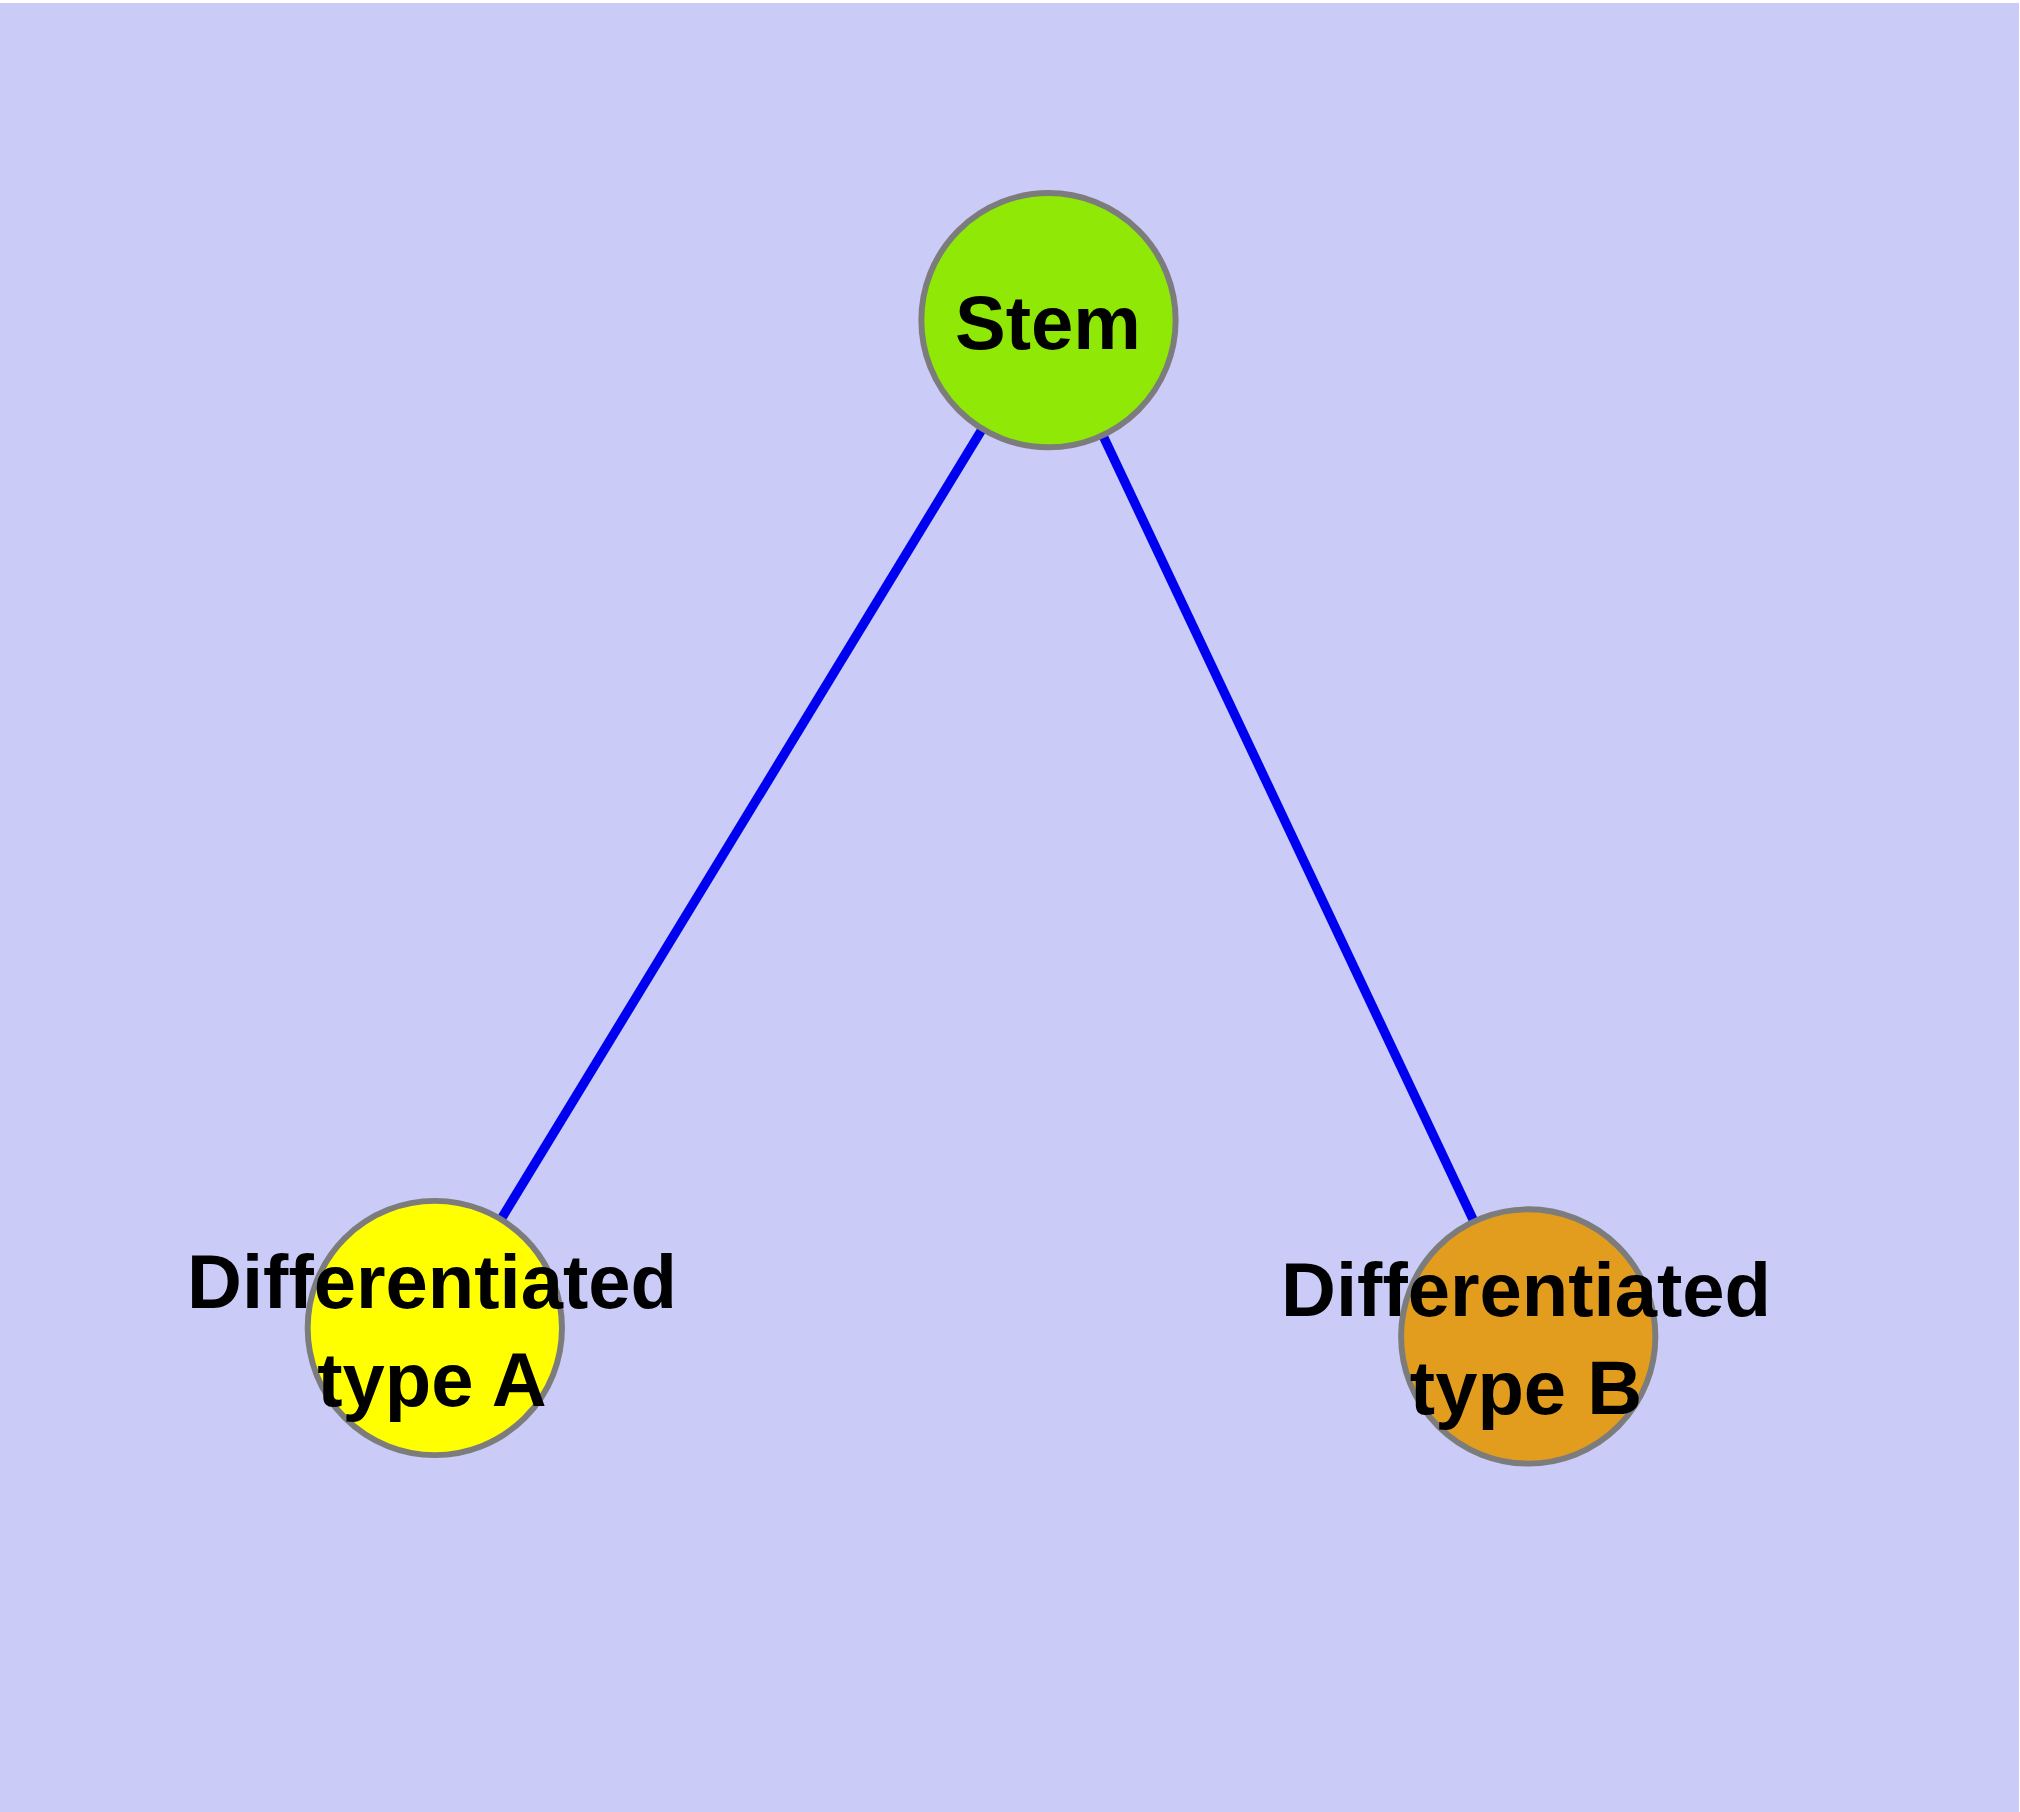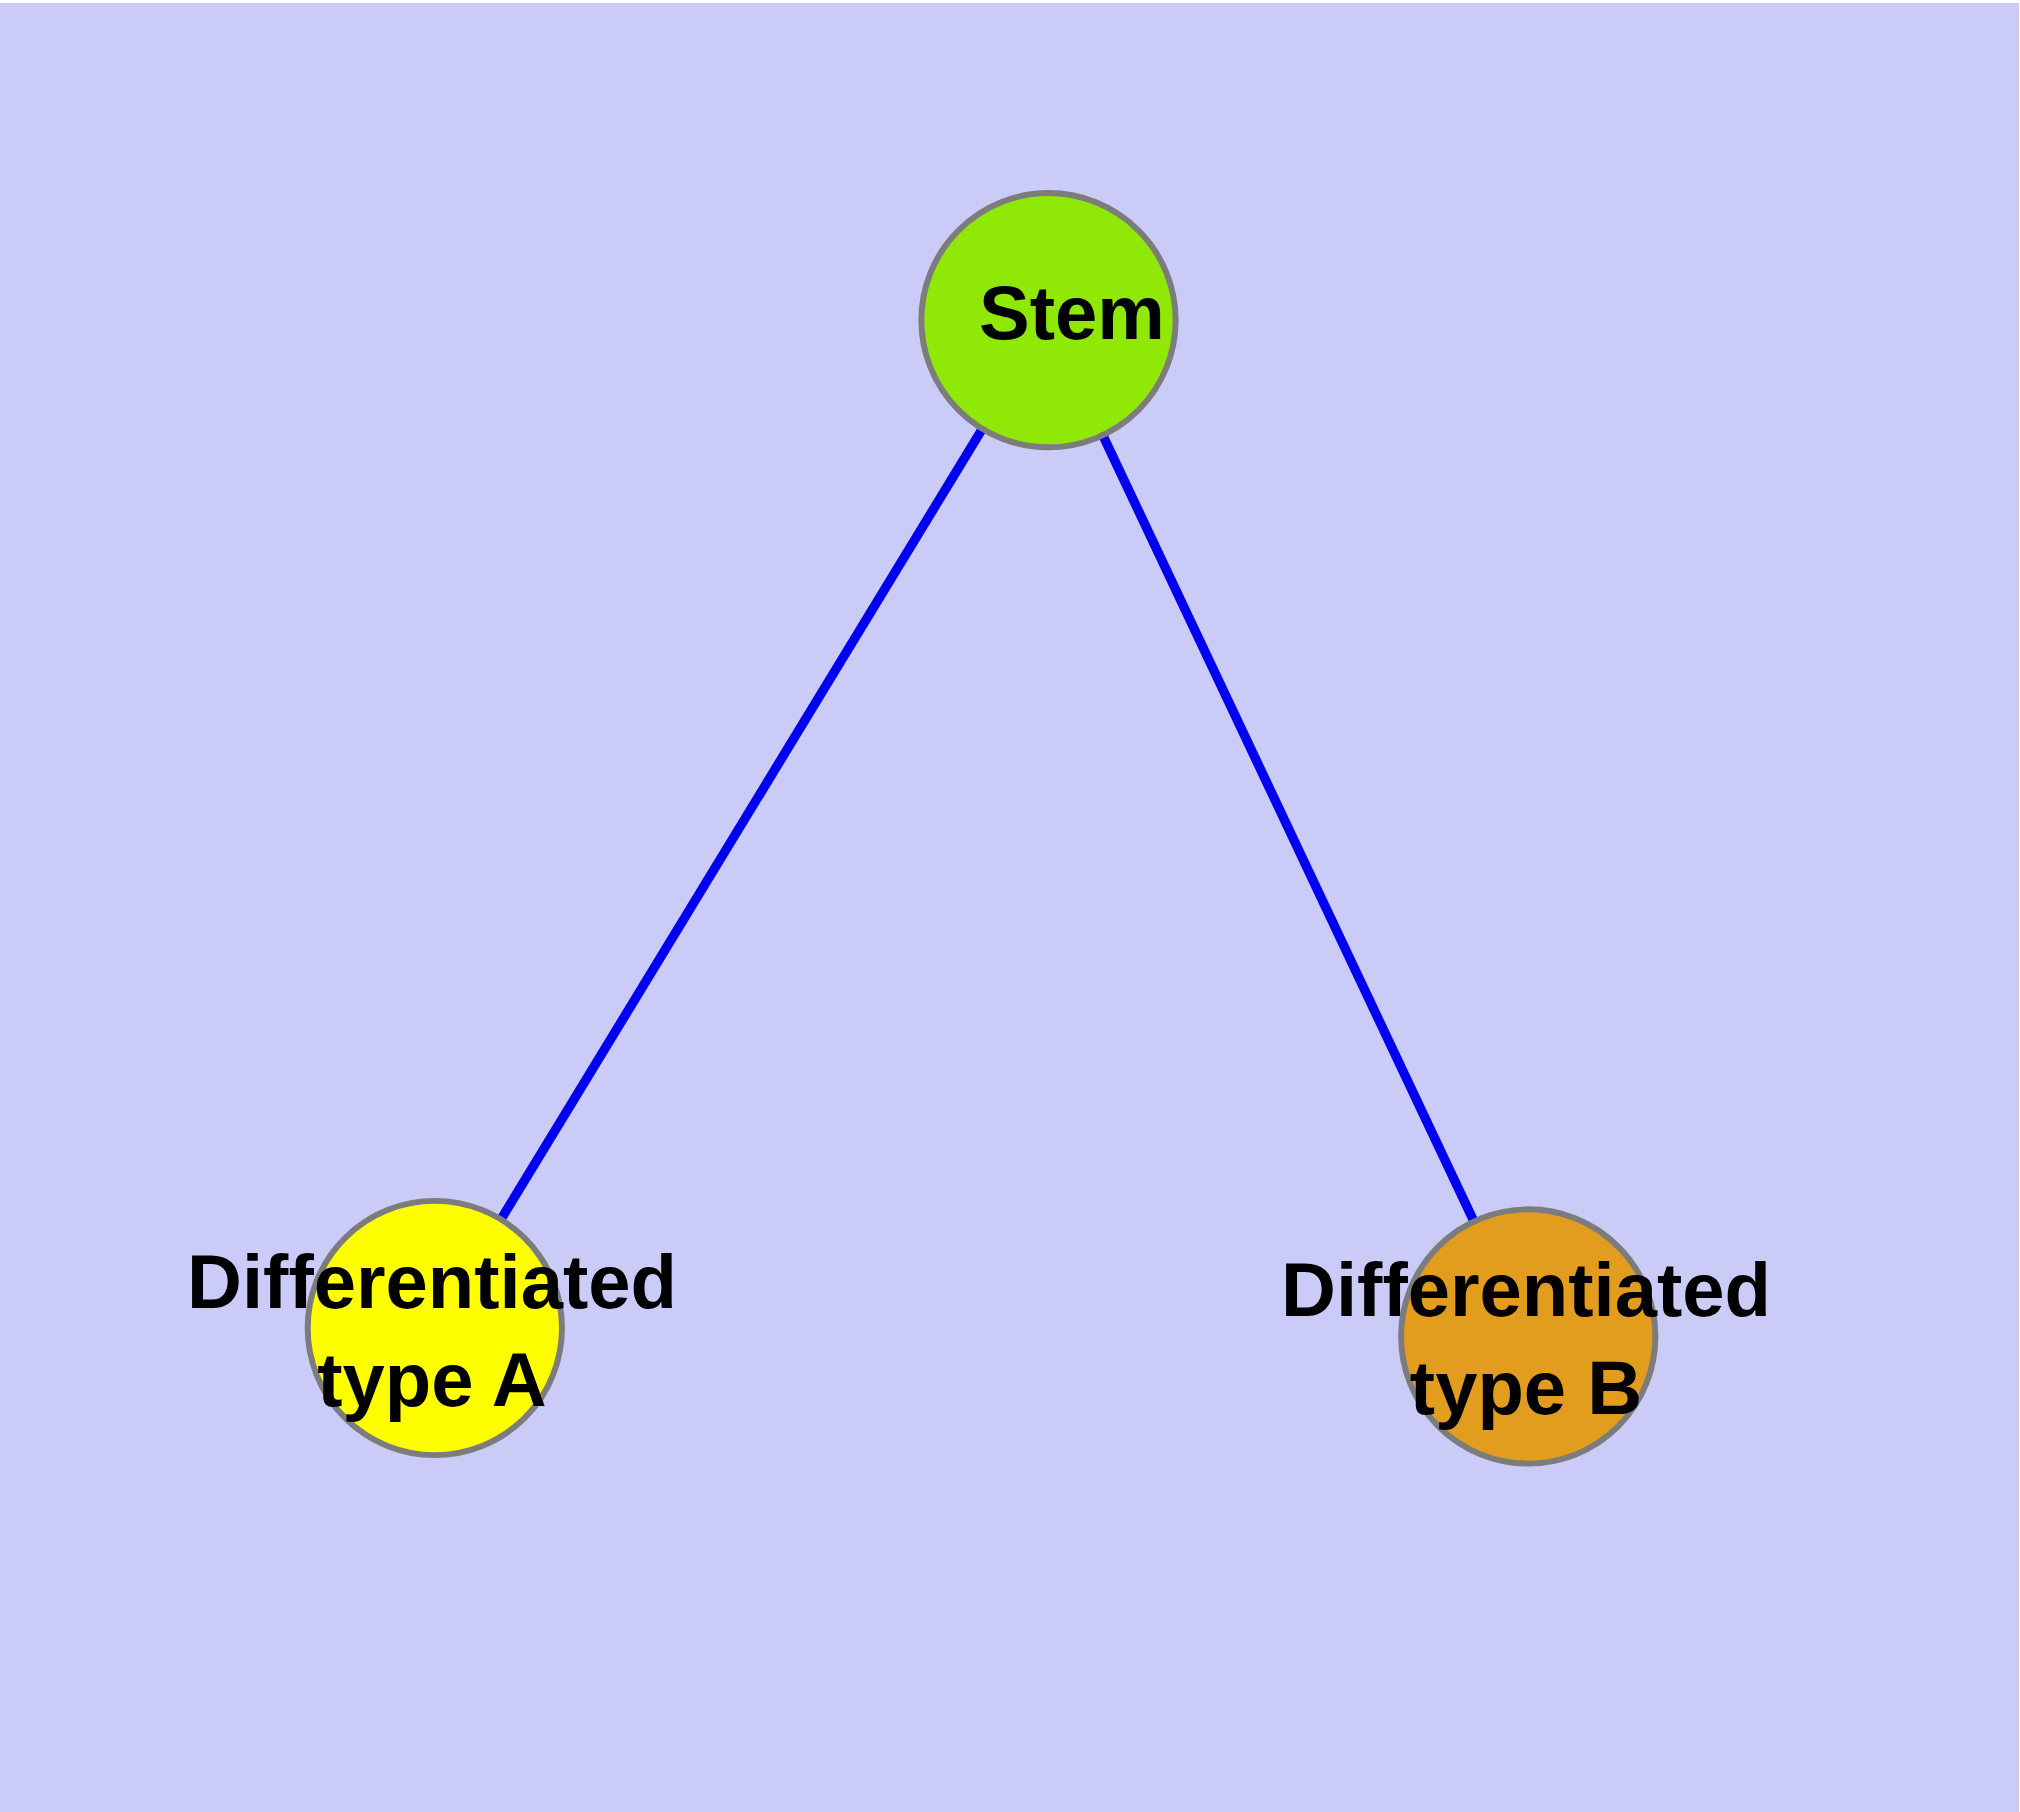--- a/index.html
+++ b/index.html
@@ -30,21 +30,21 @@
     position: absolute;
     transform: translate(-50%, -50%);
     color: #000000;
     font-weight: bold;
     font-size: 76px;
     line-height: 1.3;
     text-align: center;
     white-space: pre-line;
     width: max-content;
   }
-  .label-stem   { left: 1048px; top: 310px; margin-left: 24px;  }
+  .label-stem   { left: 1048px; top: 320px;  }
   .label-type-a { left: 432px;  top: 1329px; }
   .label-type-b { left: 1526px; top: 1337px; }
 </style>
 </head>
 <body>
 
 <div class="canvas">
   <svg class="graph-svg" viewBox="0 0 2382 2135">
 
     <line x1="1237" y1="374" x2="513" y2="1563" stroke-width="11" stroke="#0000F0"></line>

